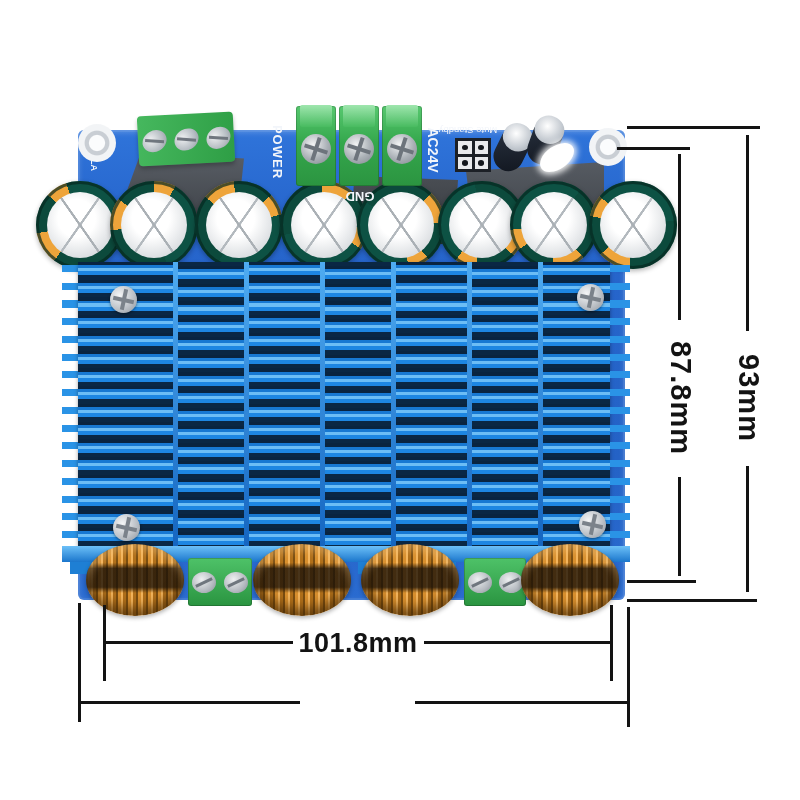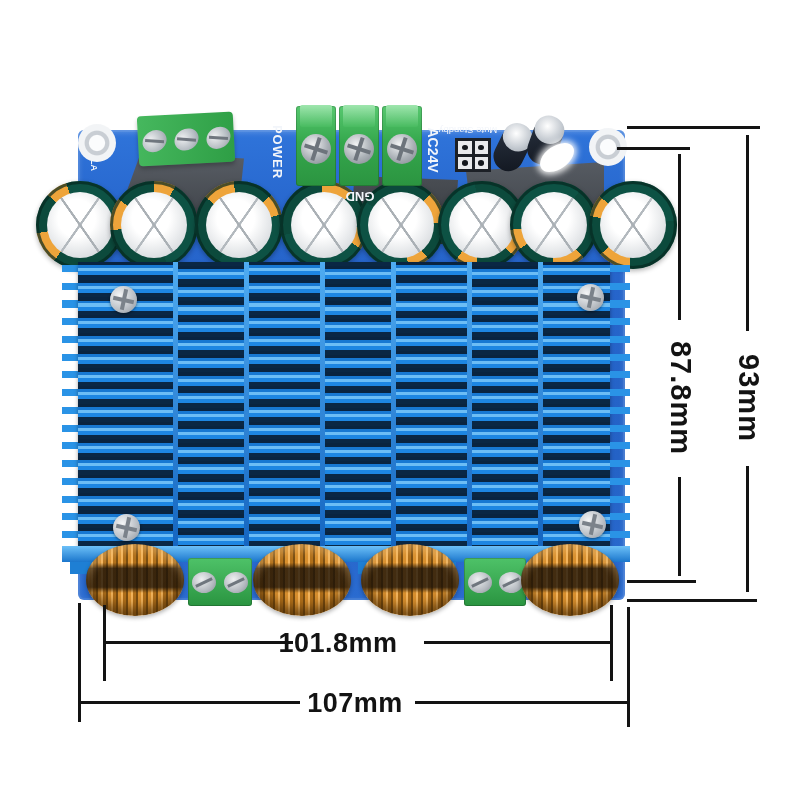--- a/index.html
+++ b/index.html
@@ -233,26 +233,25 @@
 
   <div class="dim-line" style="left:617px;top:147px;width:73px;height:3px;"></div>
   <div class="dim-line" style="left:678px;top:154px;width:3px;height:166px;"></div>
   <div class="dim-label-v" style="left:680px;top:398px;">87.8mm</div>
   <div class="dim-line" style="left:678px;top:477px;width:3px;height:99px;"></div>
   <div class="dim-line" style="left:627px;top:580px;width:69px;height:3px;"></div>
 
   <div class="dim-line" style="left:103px;top:605px;width:3px;height:76px;"></div>
   <div class="dim-line" style="left:610px;top:605px;width:3px;height:76px;"></div>
   <div class="dim-line" style="left:106px;top:641px;width:187px;height:3px;"></div>
-  <div class="dim-label" style="left:338px;top:643px;">101.8mm</div>
+  <div class="dim-label" style="left:358px;top:643px;">101.8mm</div>
   <div class="dim-line" style="left:424px;top:641px;width:186px;height:3px;"></div>
 
   <div class="dim-line" style="left:78px;top:603px;width:3px;height:119px;"></div>
   <div class="dim-line" style="left:627px;top:607px;width:3px;height:120px;"></div>
   <div class="dim-line" style="left:81px;top:701px;width:219px;height:3px;"></div>
-  <div class="dim-label" style="left:355px;top:703px;">107mm</div>
   <div class="dim-line" style="left:415px;top:701px;width:212px;height:3px;"></div>
 
 <div class="screw" style="left: 110px; top: 286px;"></div>
     <div class="screw" style="left: 577px; top: 284px;"></div>
     <div class="screw" style="left: 113px; top: 514px;"></div>
     <div class="screw" style="left: 579px; top: 511px;"></div>
   </div>
 
 </body></html>

